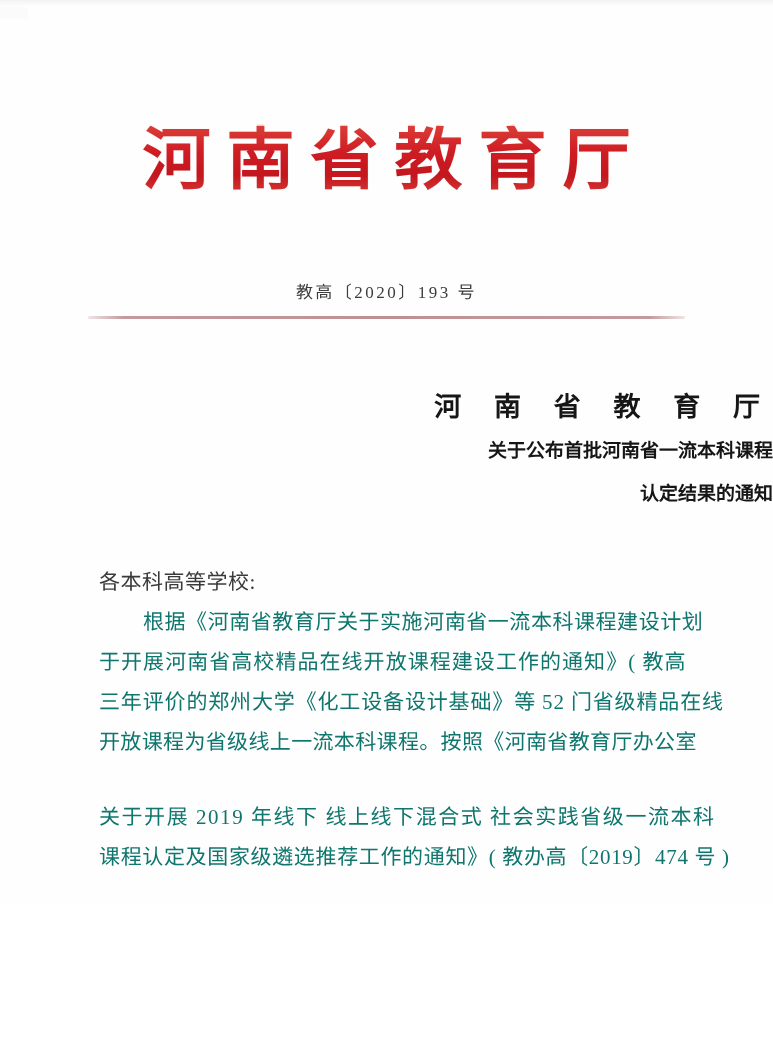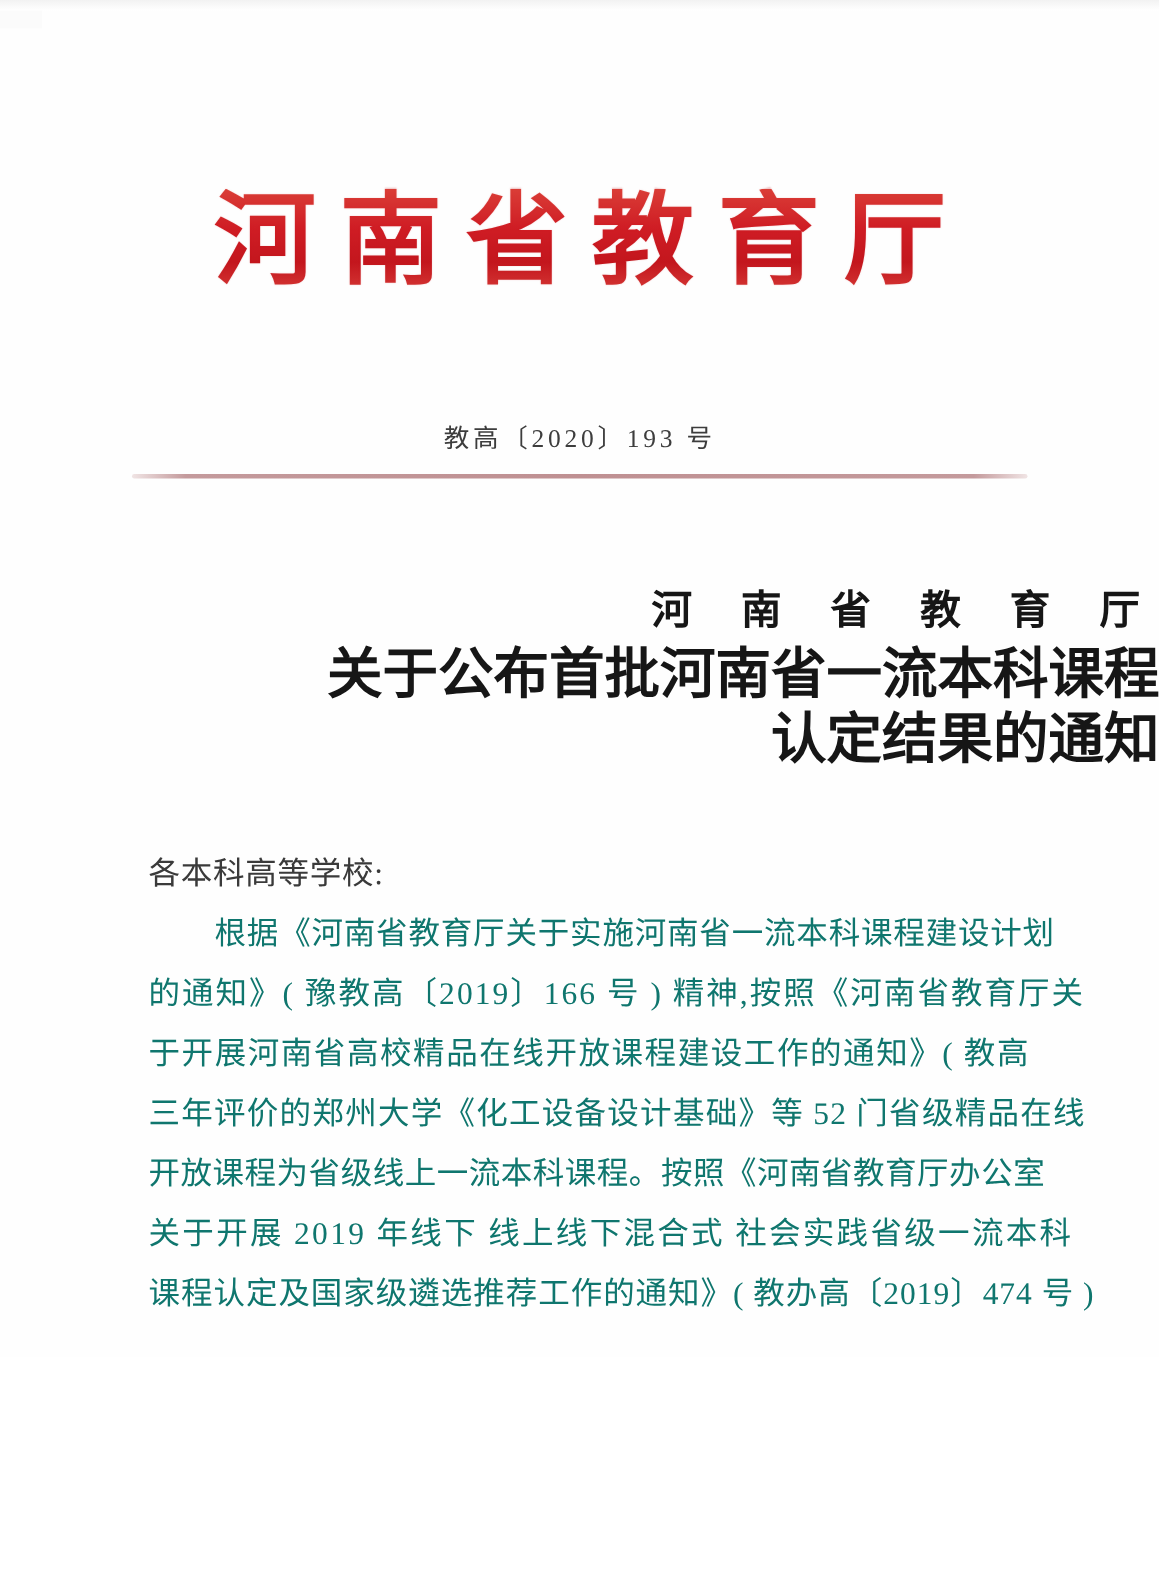--- a/index.html
+++ b/index.html
@@ -96,21 +96,21 @@
     position: absolute;
     top: 386px;
     left: 0;
     width: 773px;
     text-align: right;
     color: #141414;
   }
   .title-line {
     font-family: "Liberation Serif", "DejaVu Serif", serif;
     font-weight: 700;
-    font-size: 37px;
+    font-size: 19px;
     line-height: 43px;
     color: #161616;
     white-space: nowrap;
   }
   .title-line.spaced {
     letter-spacing: 13px;
     text-indent: 13px;
     font-size: 27px;
   }
 
@@ -139,21 +139,21 @@
   .body-line.indent {
     text-indent: 44px;
   }
   
   .j1  { letter-spacing: 0.55px; }
   .j2  { letter-spacing: 1.35px; }
   .j3  { letter-spacing: 1.05px; }
   .j4  { letter-spacing: 2.45px; }
   .j5  { letter-spacing: 0.85px; }
   .j6  { letter-spacing: 0.35px; }
-  .j7  { letter-spacing: 1.55px; }
+  .j7  { letter-spacing: 1.55px; margin-top: 35px; }
   .j8  { letter-spacing: 0.65px; }
 
   
   .page-number {
     position: absolute;
     top: 952px;
     left: 0;
     width: 773px;
     text-align: right;
     padding-right: 84px;
@@ -183,21 +183,20 @@
   <div class="title-block">
     <div class="title-line spaced">河 南 省 教 育 厅</div>
     <div class="title-line">关于公布首批河南省一流本科课程</div>
     <div class="title-line">认定结果的通知</div>
   </div>
 
   <div class="body-block">
     <div class="salutation">各本科高等学校:</div>
 
     <div class="body-line indent j1">根据《河南省教育厅关于实施河南省一流本科课程建设计划</div>
-    <div class="body-line j2">的通知》( 豫教高〔2019〕166 号 ) 精神,按照《河南省教育厅关</div>
     <div class="body-line j3">于开展河南省高校精品在线开放课程建设工作的通知》( 教高</div>
     <div class="body-line j5">三年评价的郑州大学《化工设备设计基础》等 52 门省级精品在线</div>
     <div class="body-line j6">开放课程为省级线上一流本科课程。按照《河南省教育厅办公室</div>
     <div class="body-line j7">关于开展 2019 年线下 线上线下混合式 社会实践省级一流本科</div>
     <div class="body-line j8">课程认定及国家级遴选推荐工作的通知》( 教办高〔2019〕474 号 )</div>
   </div>
 
   <div class="page-number">— 1 —</div>
 
 </div>

